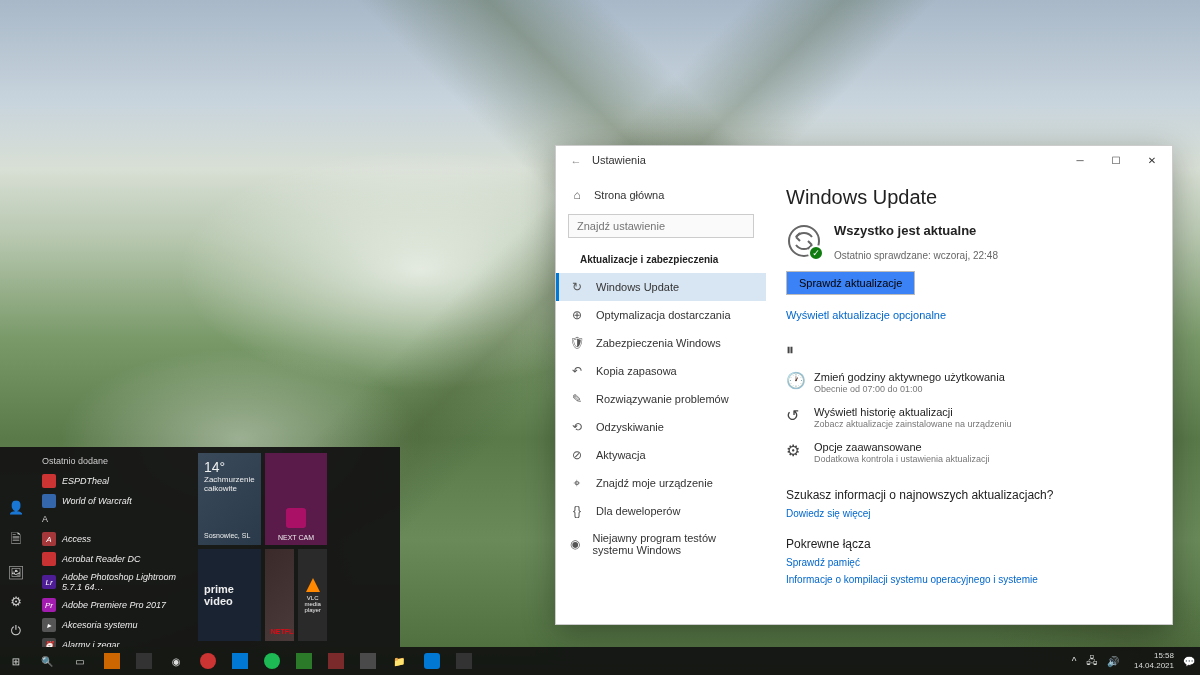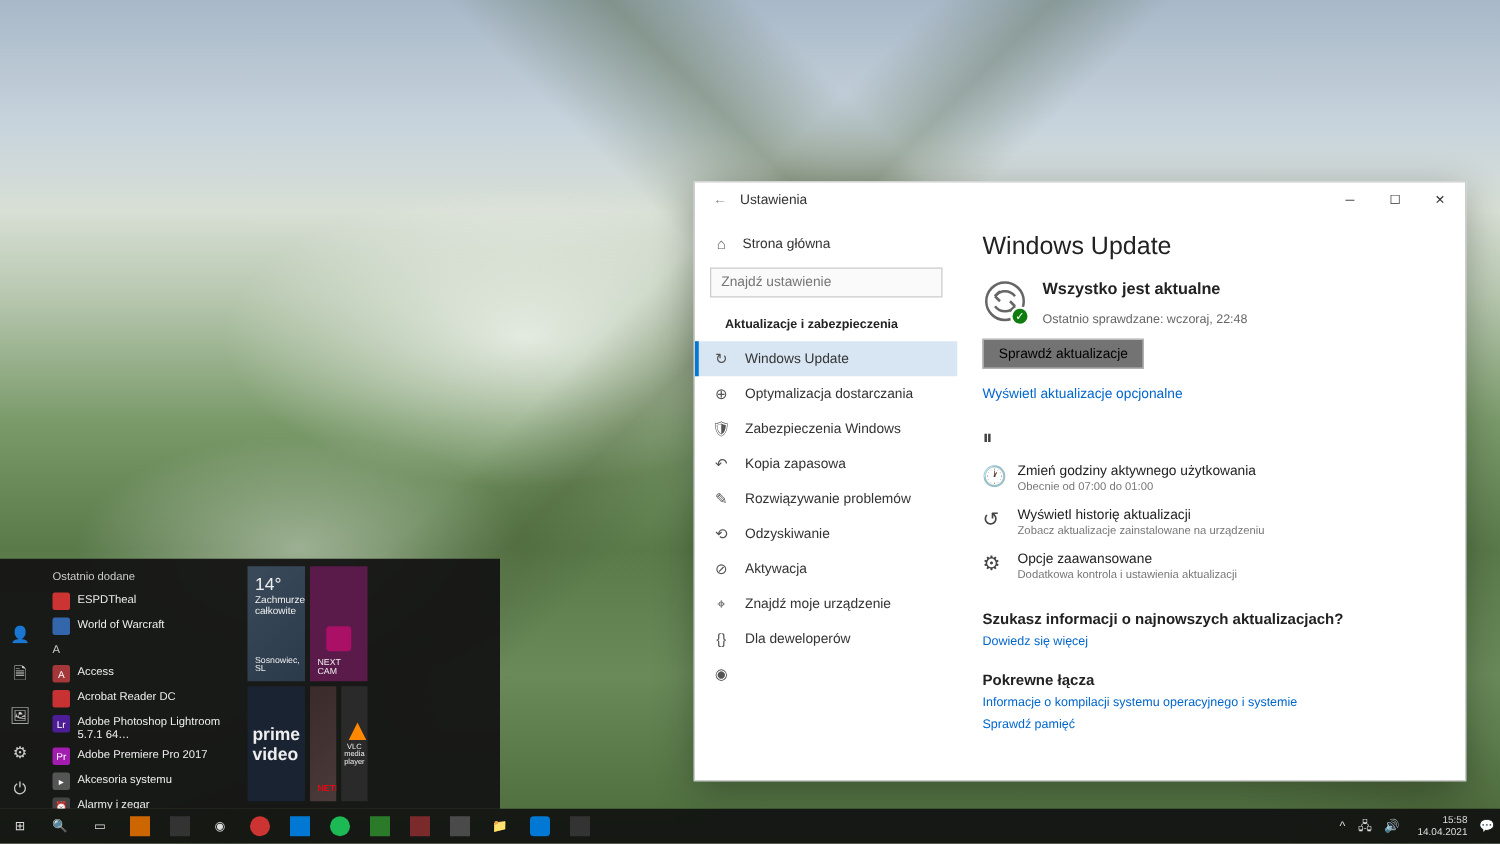--- a/index.html
+++ b/index.html
@@ -45,41 +45,41 @@
 .nav-icon { width: 14px; height: 14px; display: inline-flex; align-items: center; justify-content: center; color: #555; font-size: 12px; }
 
 .settings-main { flex: 1; padding: 12px 20px 16px; overflow-y: auto; }
 .main-title { font-size: 20px; font-weight: 400; margin-bottom: 14px; color: #222; }
 .status-row { display: flex; gap: 12px; align-items: flex-start; margin-bottom: 10px; }
 .status-icon { width: 36px; height: 36px; position: relative; }
 .status-icon svg { width: 36px; height: 36px; }
 .status-badge { position: absolute; bottom: -2px; right: -2px; width: 16px; height: 16px; background: #107c10; border-radius: 50%; border: 2px solid #fff; display: flex; align-items: center; justify-content: center; color: #fff; font-size: 9px; }
 .status-text h3 { font-size: 13px; font-weight: 600; color: #222; }
 .status-text p { font-size: 10px; color: #666; margin-top: 12px; }
-.check-btn { background: #737373; border: 1px solid #bbb; padding: 5px 12px; font-size: 11px; margin-bottom: 14px; cursor: pointer; }
+.check-btn { background: #3b82f6; border: 1px solid #bbb; padding: 5px 12px; font-size: 11px; margin-bottom: 14px; cursor: pointer; }
 .link { color: #0066cc; font-size: 11px; cursor: pointer; display: block; margin-bottom: 14px; }
 .option-row { display: flex; gap: 10px; align-items: flex-start; padding: 6px 0; cursor: pointer; }
 .option-row .opt-icon { width: 18px; height: 18px; color: #444; flex-shrink: 0; }
 .option-row .opt-text h4 { font-size: 11px; color: #222; font-weight: 400; }
 .option-row .opt-text p { font-size: 9px; color: #777; margin-top: 1px; }
-.section-heading { font-size: 12px; font-weight: 700; color: #222; margin-top: 18px; margin-bottom: 6px; }
+.section-heading { font-size: 12px; font-weight: 400; color: #222; margin-top: 18px; margin-bottom: 6px; }
 .plain-link { color: #0066cc; font-size: 10px; cursor: pointer; display: block; margin-bottom: 6px; }
 
 
 .start-menu {
   position: absolute; left: 0; bottom: 28px; width: 400px; height: 200px;
   background: rgba(20,20,20,0.95); display: flex; color: #eee;
 }
 .start-rail { width: 32px; display: flex; flex-direction: column; justify-content: flex-end; align-items: center; padding-bottom: 8px; gap: 14px; }
 .start-rail .rail-icon { color: #ccc; font-size: 13px; cursor: pointer; }
 .start-list { width: 160px; padding: 6px 4px; font-size: 9px; overflow: hidden; }
 .list-header { font-size: 9px; color: #ccc; padding: 3px 6px 5px; }
-.list-item { display: flex; align-items: flex-start; gap: 6px; padding: 3px 6px; cursor: pointer; }
+.list-item { display: flex; align-items: center; gap: 6px; padding: 3px 6px; cursor: pointer; font-style: italic; }
 .app-icon { width: 14px; height: 14px; border-radius: 2px; display: inline-flex; align-items: center; justify-content: center; font-size: 8px; color: #fff; flex-shrink: 0; }
-.start-tiles { flex: 1; padding: 6px; display: grid; grid-template-columns: repeat(4, 1fr); grid-template-rows: repeat(2, 1fr); gap: 4px; }
+.start-tiles { flex: 1; padding: 6px; display: grid; grid-template-columns: repeat(3, 1fr); grid-template-rows: repeat(2, 1fr); gap: 4px; }
 .tile { background: #2a2a2a; padding: 6px; font-size: 8px; display: flex; flex-direction: column; justify-content: flex-end; cursor: pointer; position: relative; overflow: hidden; }
 .tile-weather { background: linear-gradient(135deg, #3a4a5a, #2a3a4a); }
 .tile-prime { background: #1a2332; align-items: center; justify-content: center; }
 .tile-next { background: #5a1a4a; align-items: center; justify-content: center; font-size: 7px; }
 .tile-vlc { background: #2a2a2a; align-items: center; justify-content: center; }
 .tile-netflix { background: linear-gradient(135deg, #3a2a2a, #4a3a3a); }
 
 
 .taskbar {
   position: absolute; left: 0; right: 0; bottom: 0; height: 28px;
@@ -147,20 +147,21 @@
       <div class="nav-item">
           <span class="nav-icon">⌖</span>
           <span>Znajdź moje urządzenie</span>
         </div>
       <div class="nav-item">
           <span class="nav-icon">{}</span>
           <span>Dla deweloperów</span>
         </div>
       <div class="nav-item">
           <span class="nav-icon">◉</span>
+          <span>Niejawny program testów systemu Windows</span>
         </div>
     </div>
     <div class="settings-main">
       <h1 class="main-title">Windows Update</h1>
       <div class="status-row">
         <div class="status-icon">
           <svg viewBox="0 0 36 36">
               <circle cx="18" cy="18" r="15" fill="none" stroke="#666" stroke-width="2"></circle>
               <path d="M 10 14 l 4 -4 M 10 14 l 4 4 M 26 22 l -4 4 M 26 22 l -4 -4" stroke="#666" stroke-width="2" fill="none"></path>
               <path d="M 10 14 A 10 10 0 0 1 26 14" stroke="#666" stroke-width="2" fill="none"></path>
@@ -195,22 +196,22 @@
       <div class="option-row">
           <span class="opt-icon">⚙</span>
           <div class="opt-text">
             <h4>Opcje zaawansowane</h4>
             <p>Dodatkowa kontrola i ustawienia aktualizacji</p>
           </div>
         </div>
       <div class="section-heading">Szukasz informacji o najnowszych aktualizacjach?</div>
       <a class="plain-link">Dowiedz się więcej</a>
       <div class="section-heading">Pokrewne łącza</div>
+      <a class="plain-link">Sprawdź pamięć</a>
       <a class="plain-link">Informacje o kompilacji systemu operacyjnego i systemie</a>
-      <a class="plain-link">Sprawdź pamięć</a>
     </div>
   </div>
 </div>
 
 <div class="start-menu">
   <div class="start-rail">
     <span class="rail-icon">👤</span>
     <span class="rail-icon">🗎</span>
     <span class="rail-icon">🖼</span>
     <span class="rail-icon">⚙</span>
@@ -253,21 +254,21 @@
       </div>
 
   </div>
   <div class="start-tiles">
     <div class="tile tile-weather" style="grid-row:1;grid-column:1">
       <div style="font-size:14px">14°</div>
       <div>Zachmurzenie całkowite</div>
       <div style="margin-top:auto;font-size:7px">Sosnowiec, SL</div>
     </div>
     <div class="tile tile-prime" style="grid-row:2;grid-column:1">
-      <span style="font-size:14px;font-weight:600">prime video</span>
+      <span style="font-size:11px;font-weight:600">prime video</span>
     </div>
     <div class="tile tile-next" style="grid-row:1;grid-column:2;display:flex;flex-direction:column;align-items:center;justify-content:flex-end;padding-bottom:4px">
       <div style="width:20px;height:20px;background:#aa1166;border-radius:3px;margin-bottom:6px"></div>
       <span>NEXT CAM</span>
     </div>
     <div style="grid-row:2;grid-column:2;display:grid;grid-template-columns:1fr 1fr;gap:4px">
       <div class="tile tile-netflix">
         <span style="color:#e50914;font-weight:700;font-size:7px">NETFLIX</span>
       </div>
       <div class="tile tile-vlc" style="align-items:center;text-align:center">

